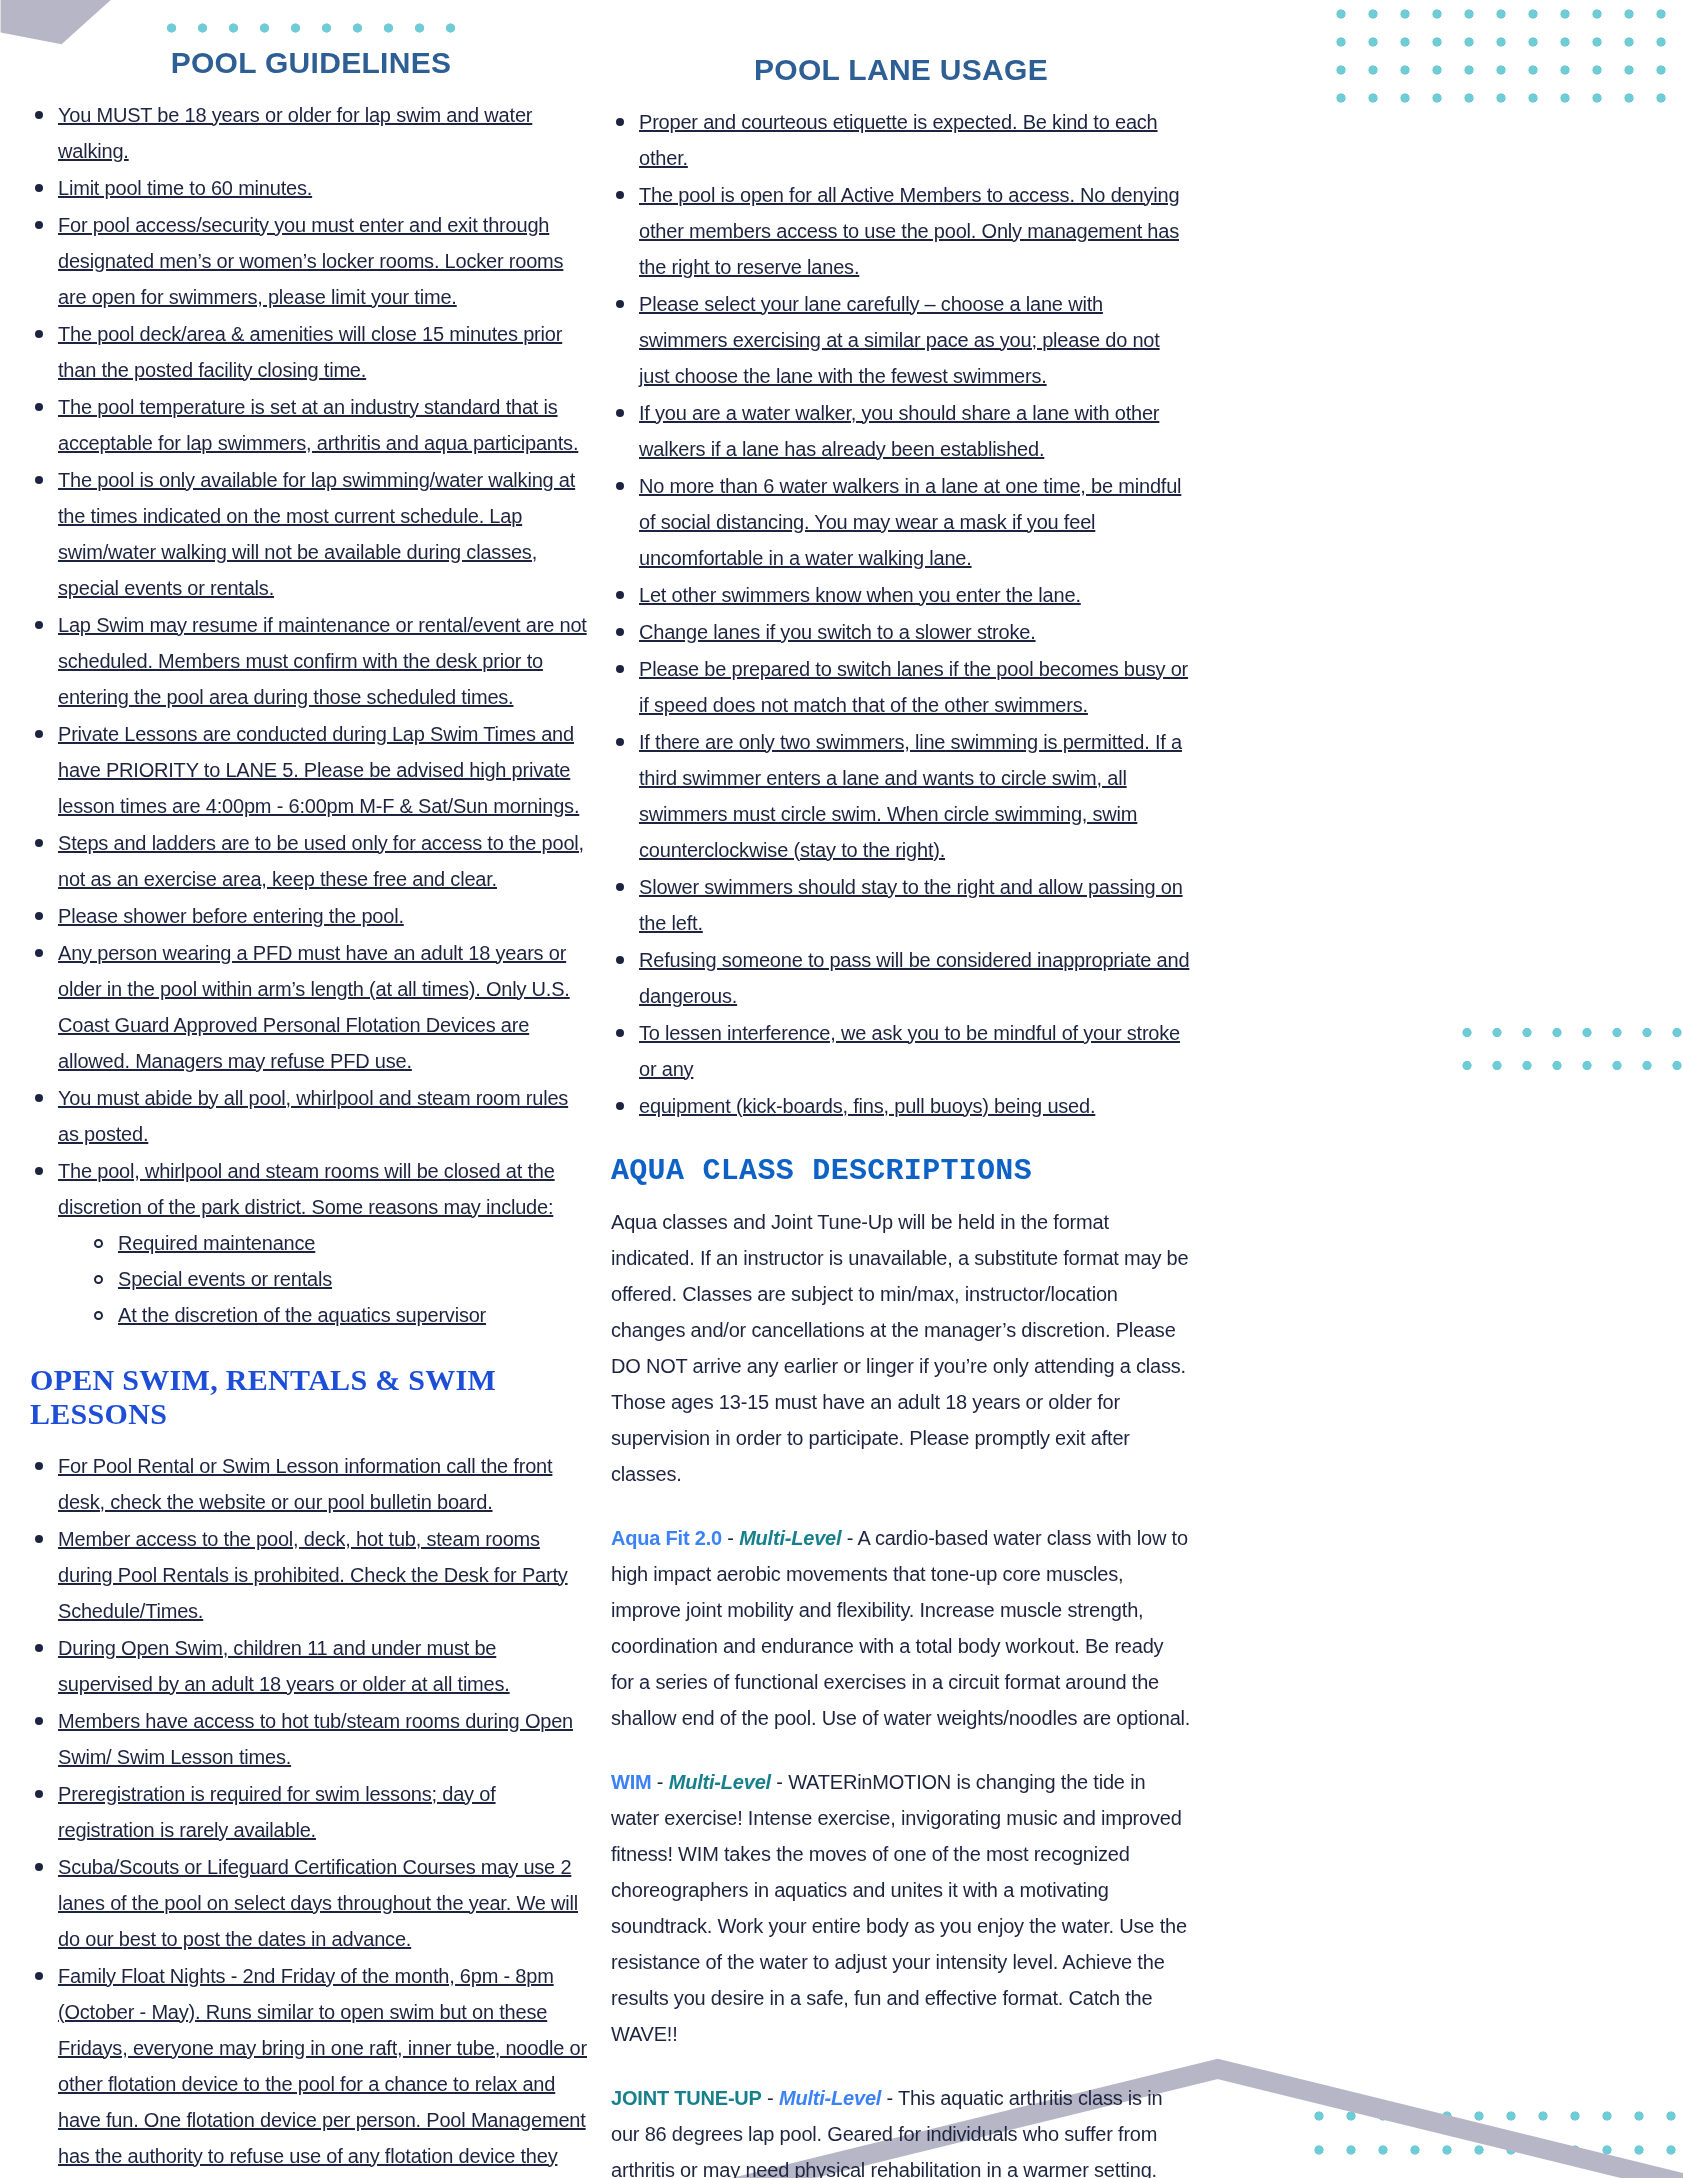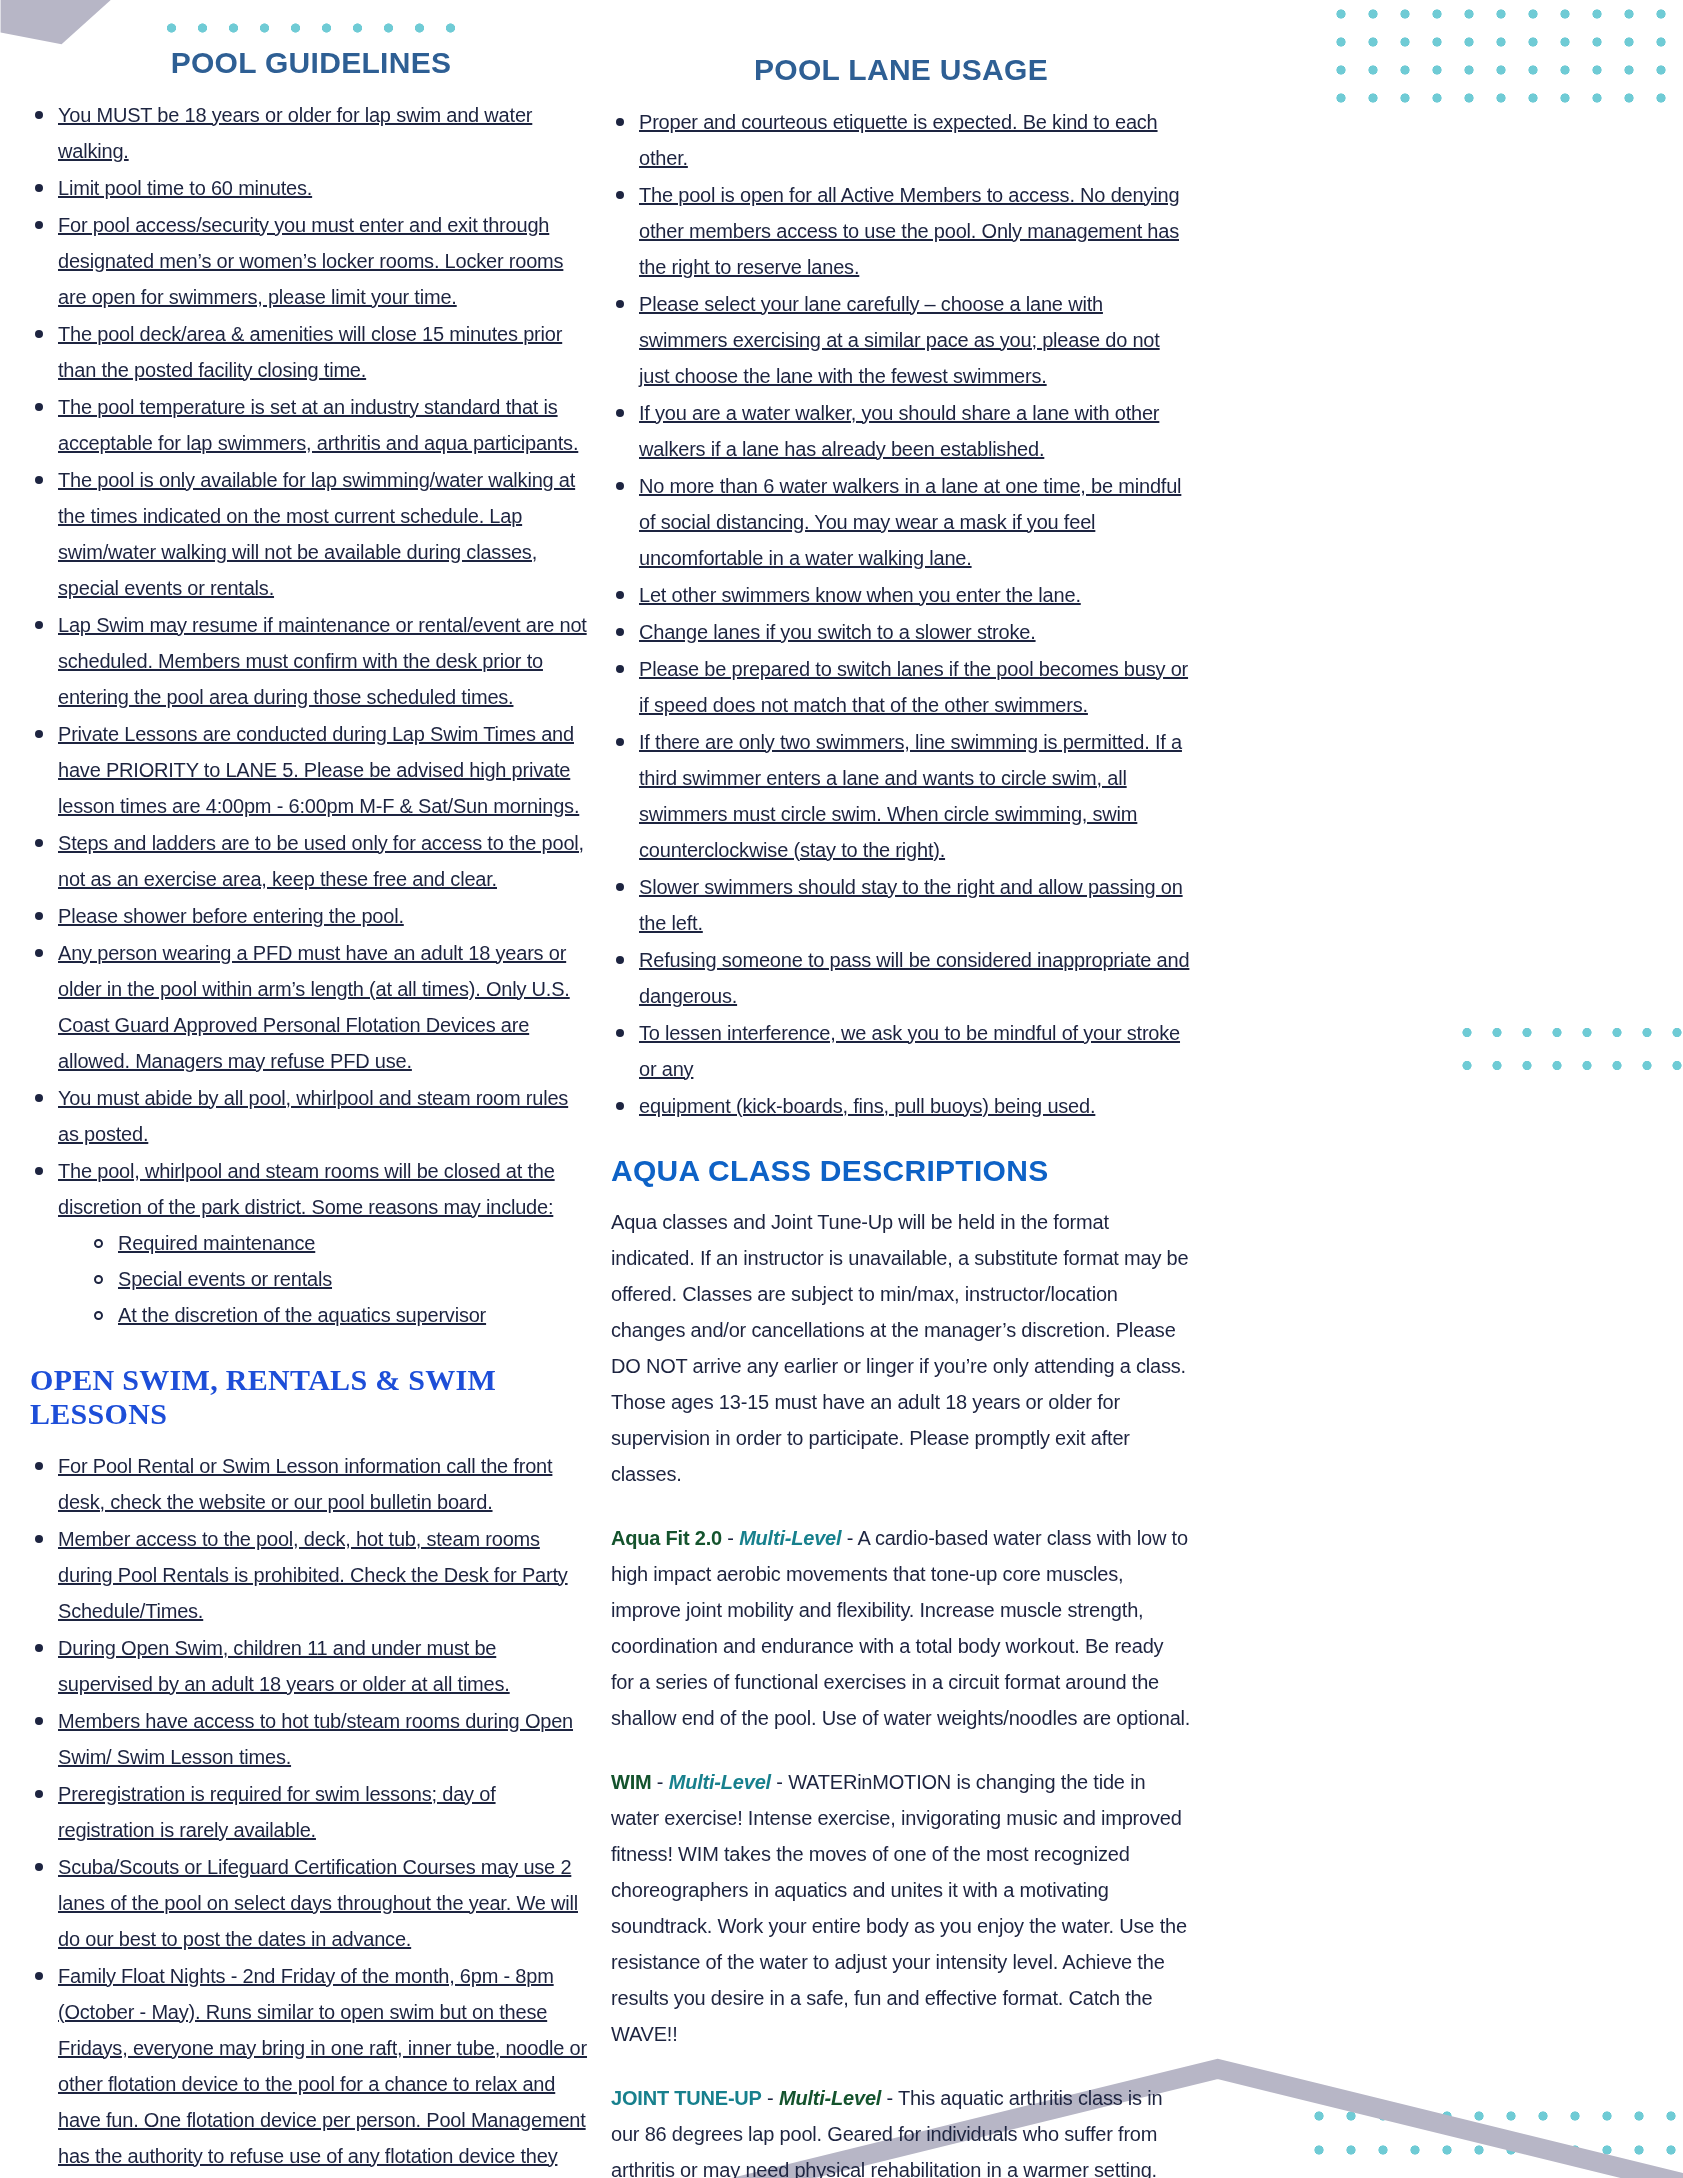--- a/index.html
+++ b/index.html
@@ -12,40 +12,40 @@
   .col { position:absolute; }
   .col-left  { left:30px;  top:46px; width:562px; }
   .col-right { left:611px; top:53px; width:580px; }
 
   .sec-title {
     font-size:30px; font-weight:800; letter-spacing:0.3px;
     margin:0 0 16px 0; line-height:1.15;
   }
   .h-steel { color:#2e5f94;text-align:center; }
   .h-teal  { color:#1d4ed8;font-family:Liberation Serif, serif; }
-  .h-blue  { color:#0e62c6; }
+  .h-blue  { color:#0e62c6;font-family:Liberation Mono, monospace; }
   .mt { margin-top:30px; }
 
   .bullets { list-style:none; margin:0; padding:0; font-size:20px; letter-spacing:-0.2px; line-height:36px; }
   .b-item { position:relative; padding-left:28px; margin:0 0 1px 0;text-decoration:underline; }
   .b-item > .dot {
     position:absolute; left:5px; top:14px; width:8px; height:8px;
     border-radius:50%; background:#1d2440;
   }
   .subs { list-style:none; margin:0; padding:0 0 0 32px; }
   .s-item { position:relative; padding-left:28px; }
   .s-item > .ring {
     position:absolute; left:4px; top:14px; width:9px; height:9px;
     border-radius:50%; border:2.5px solid #1d2440; box-sizing:border-box; background:transparent;
   }
 
   .body-p { font-size:20px; letter-spacing:-0.2px; line-height:36px; margin:0 0 28px 0; }
   .cname, .clevel { font-weight:700; }
   .clevel { font-style:italic; }
-  .cname[data-style="blue"], .clevel[data-style="blue"] { color:#14532d; }
+  .cname[data-style="blue"], .clevel[data-style="blue"] { color:#3b82f6; }
   .cname[data-style="teal"], .clevel[data-style="teal"] { color:#17808d; }
 
   
   .dots {
     position:absolute;
     background-image:radial-gradient(circle, #6fcbd5 4.3px, rgba(111,203,213,0) 4.9px);
   }
   .dots-topleft     { left:156px;  top:18px;   width:307px; height:20px;  background-size:31px 20px; }
   .dots-topright    { left:1325px; top:0;      width:359px; height:111px; background-size:32px 28px; }
   .dots-aqua        { left:1452px; top:1016px; width:238px; height:65px;  background-size:30px 33px; }

